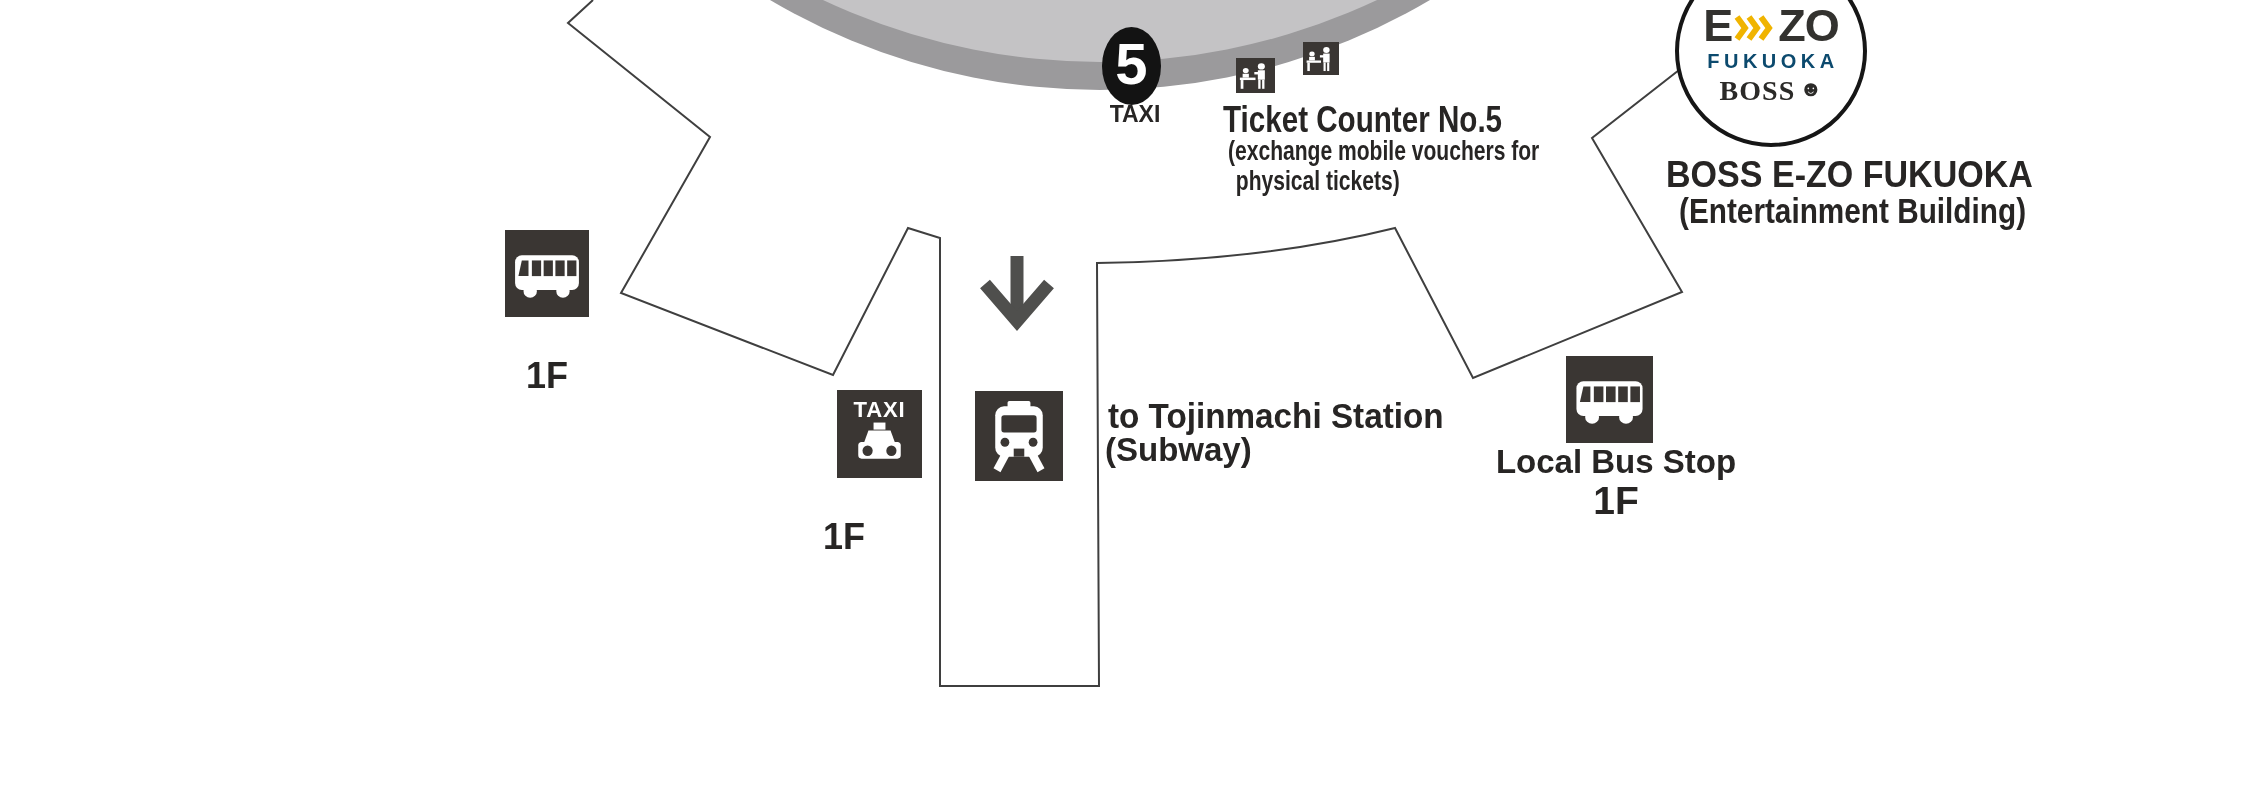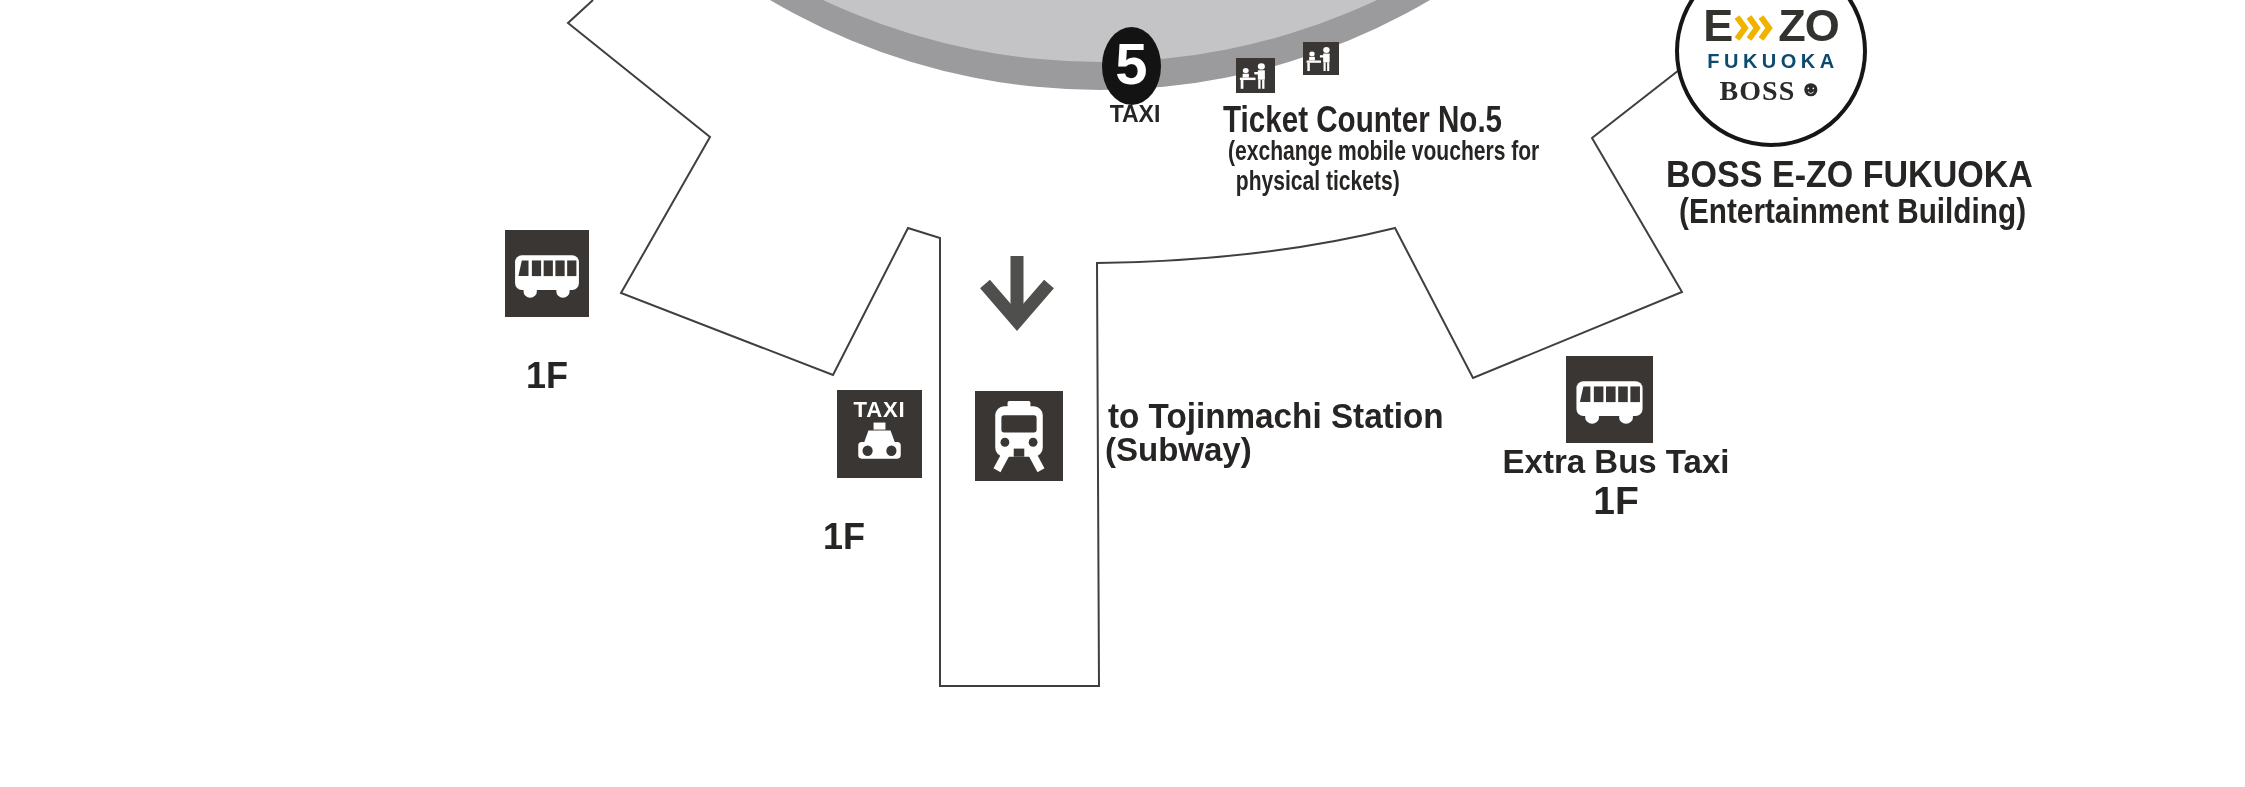--- a/index.html
+++ b/index.html
@@ -136,21 +136,21 @@
       <rect x="12" y="29" width="76" height="40" rx="8" fill="#fff"></rect>
       <polygon points="20,35 28,35 28,53 16,53" fill="var(--icon-bg)"></polygon>
       <rect x="32" y="35" width="11" height="18" fill="var(--icon-bg)"></rect>
       <rect x="46" y="35" width="11" height="18" fill="var(--icon-bg)"></rect>
       <rect x="60" y="35" width="11" height="18" fill="var(--icon-bg)"></rect>
       <rect x="74" y="35" width="11" height="18" fill="var(--icon-bg)"></rect>
       <circle cx="30" cy="70" r="8" fill="#fff"></circle>
       <circle cx="69" cy="70" r="8" fill="#fff"></circle>
     </svg>
   </div>
-  <div class="lbl ctr" style="left:1466px;top:445px;width:300px;font-size:33px;">Extra Bus Taxi</div>
+  <div class="lbl ctr" style="left:1466px;top:445px;width:300px;font-size:33px;">Local Bus Stop</div>
   <div class="lbl ctr" style="left:1466px;top:481px;width:300px;font-size:39px;">1F</div>
 
   <div class="ezo-circle">
     <div class="ezo-row1">
       <span class="ezo-letter">E</span>
       <svg class="ezo-chev" width="42" height="28" viewBox="0 0 42 28">
         <polyline points="3,3 11,14 3,25" fill="none" stroke="var(--accent-yellow)" stroke-width="6"></polyline>
         <polyline points="15,3 23,14 15,25" fill="none" stroke="var(--accent-yellow)" stroke-width="6"></polyline>
         <polyline points="27,3 35,14 27,25" fill="none" stroke="var(--accent-yellow)" stroke-width="6"></polyline>
       </svg>

